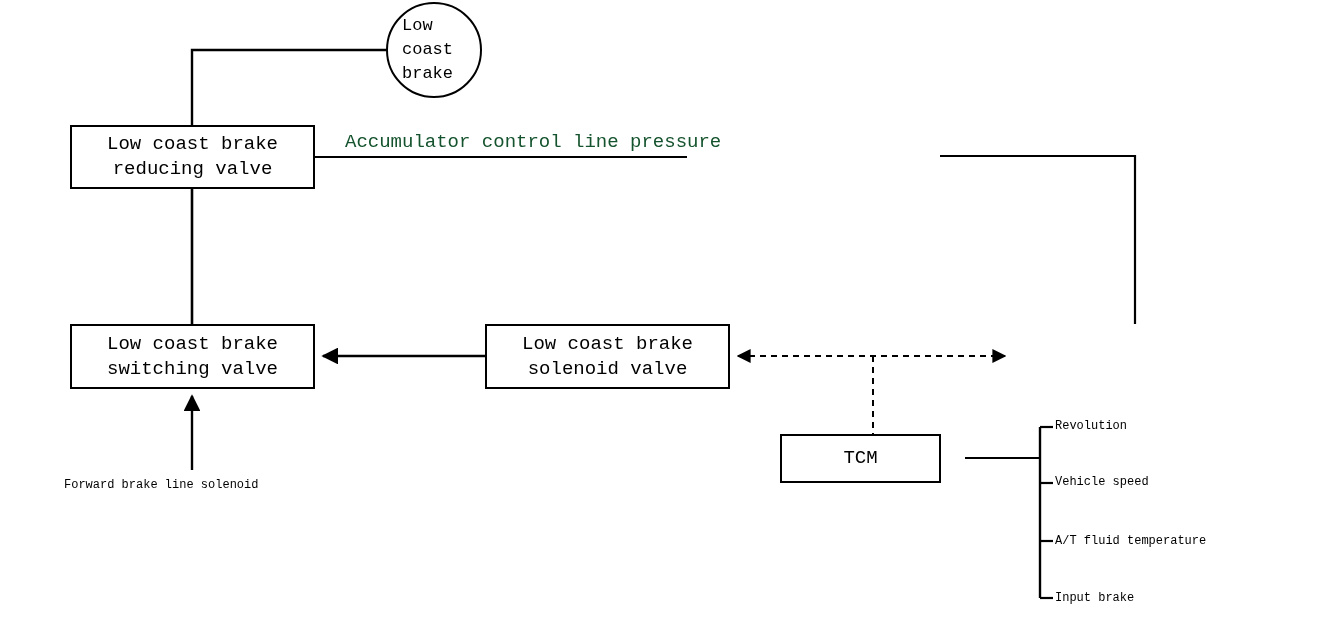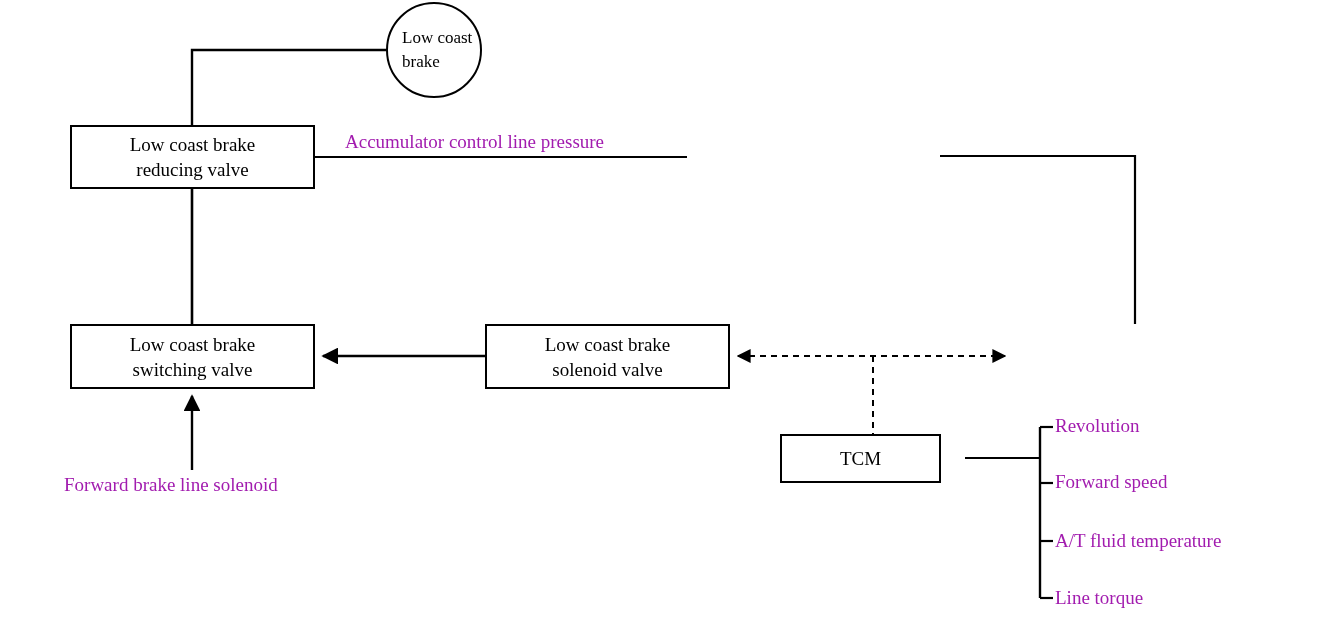--- a/index.html
+++ b/index.html
@@ -5,21 +5,21 @@
   html, body {
     margin: 0;
     padding: 0;
     background: #ffffff;
   }
   #diagram-root {
     position: relative;
     width: 1328px;
     height: 622px;
     background: #ffffff;
-    font-family: Liberation Serif, serif;
+    font-family: Liberation Mono, monospace;
     overflow: hidden;
   }
   #diagram-svg {
     position: absolute;
     left: 0;
     top: 0;
     width: 1328px;
     height: 622px;
   }
   .node-box {
@@ -47,29 +47,29 @@
     justify-content: flex-start;
     text-align: left;
     color: #000000;
     font-size: 17px;
     line-height: 24px;
     white-space: pre-line;
     padding-left: 14px;
   }
   .edge-label {
     position: absolute;
-    color: #a21caf;
+    color: #14532d;
     font-size: 19px;
     line-height: 22px;
     white-space: nowrap;
   }
   .io-label {
     position: absolute;
-    color: #a21caf;
-    font-size: 19px;
+    color: #000000;
+    font-size: 12px;
     line-height: 22px;
     white-space: nowrap;
   }
 </style>
 </head>
 <body>
 
 <div id="diagram-root">
 
   <svg id="diagram-svg" viewBox="0 0 1328 622" xmlns="http://www.w3.org/2000/svg">
@@ -136,19 +136,19 @@
   <div class="node-box" style="left:780px; top:434px; width:161px; height:49px;">
     <span>TCM</span>
   </div>
 
   <div class="edge-label" style="left:345px; top:131px;">Accumulator control line pressure</div>
 
   <div class="io-label" style="left:64px; top:474px;">Forward brake line solenoid</div>
 
   <div class="io-label" style="left:1055px; top:415px;">Revolution</div>
 
-  <div class="io-label" style="left:1055px; top:471px;">Forward speed</div>
+  <div class="io-label" style="left:1055px; top:471px;">Vehicle speed</div>
 
   <div class="io-label" style="left:1055px; top:530px;">A/T fluid temperature</div>
 
-  <div class="io-label" style="left:1055px; top:587px;">Line torque</div>
+  <div class="io-label" style="left:1055px; top:587px;">Input brake</div>
 
 </div>
 
 </body></html>

